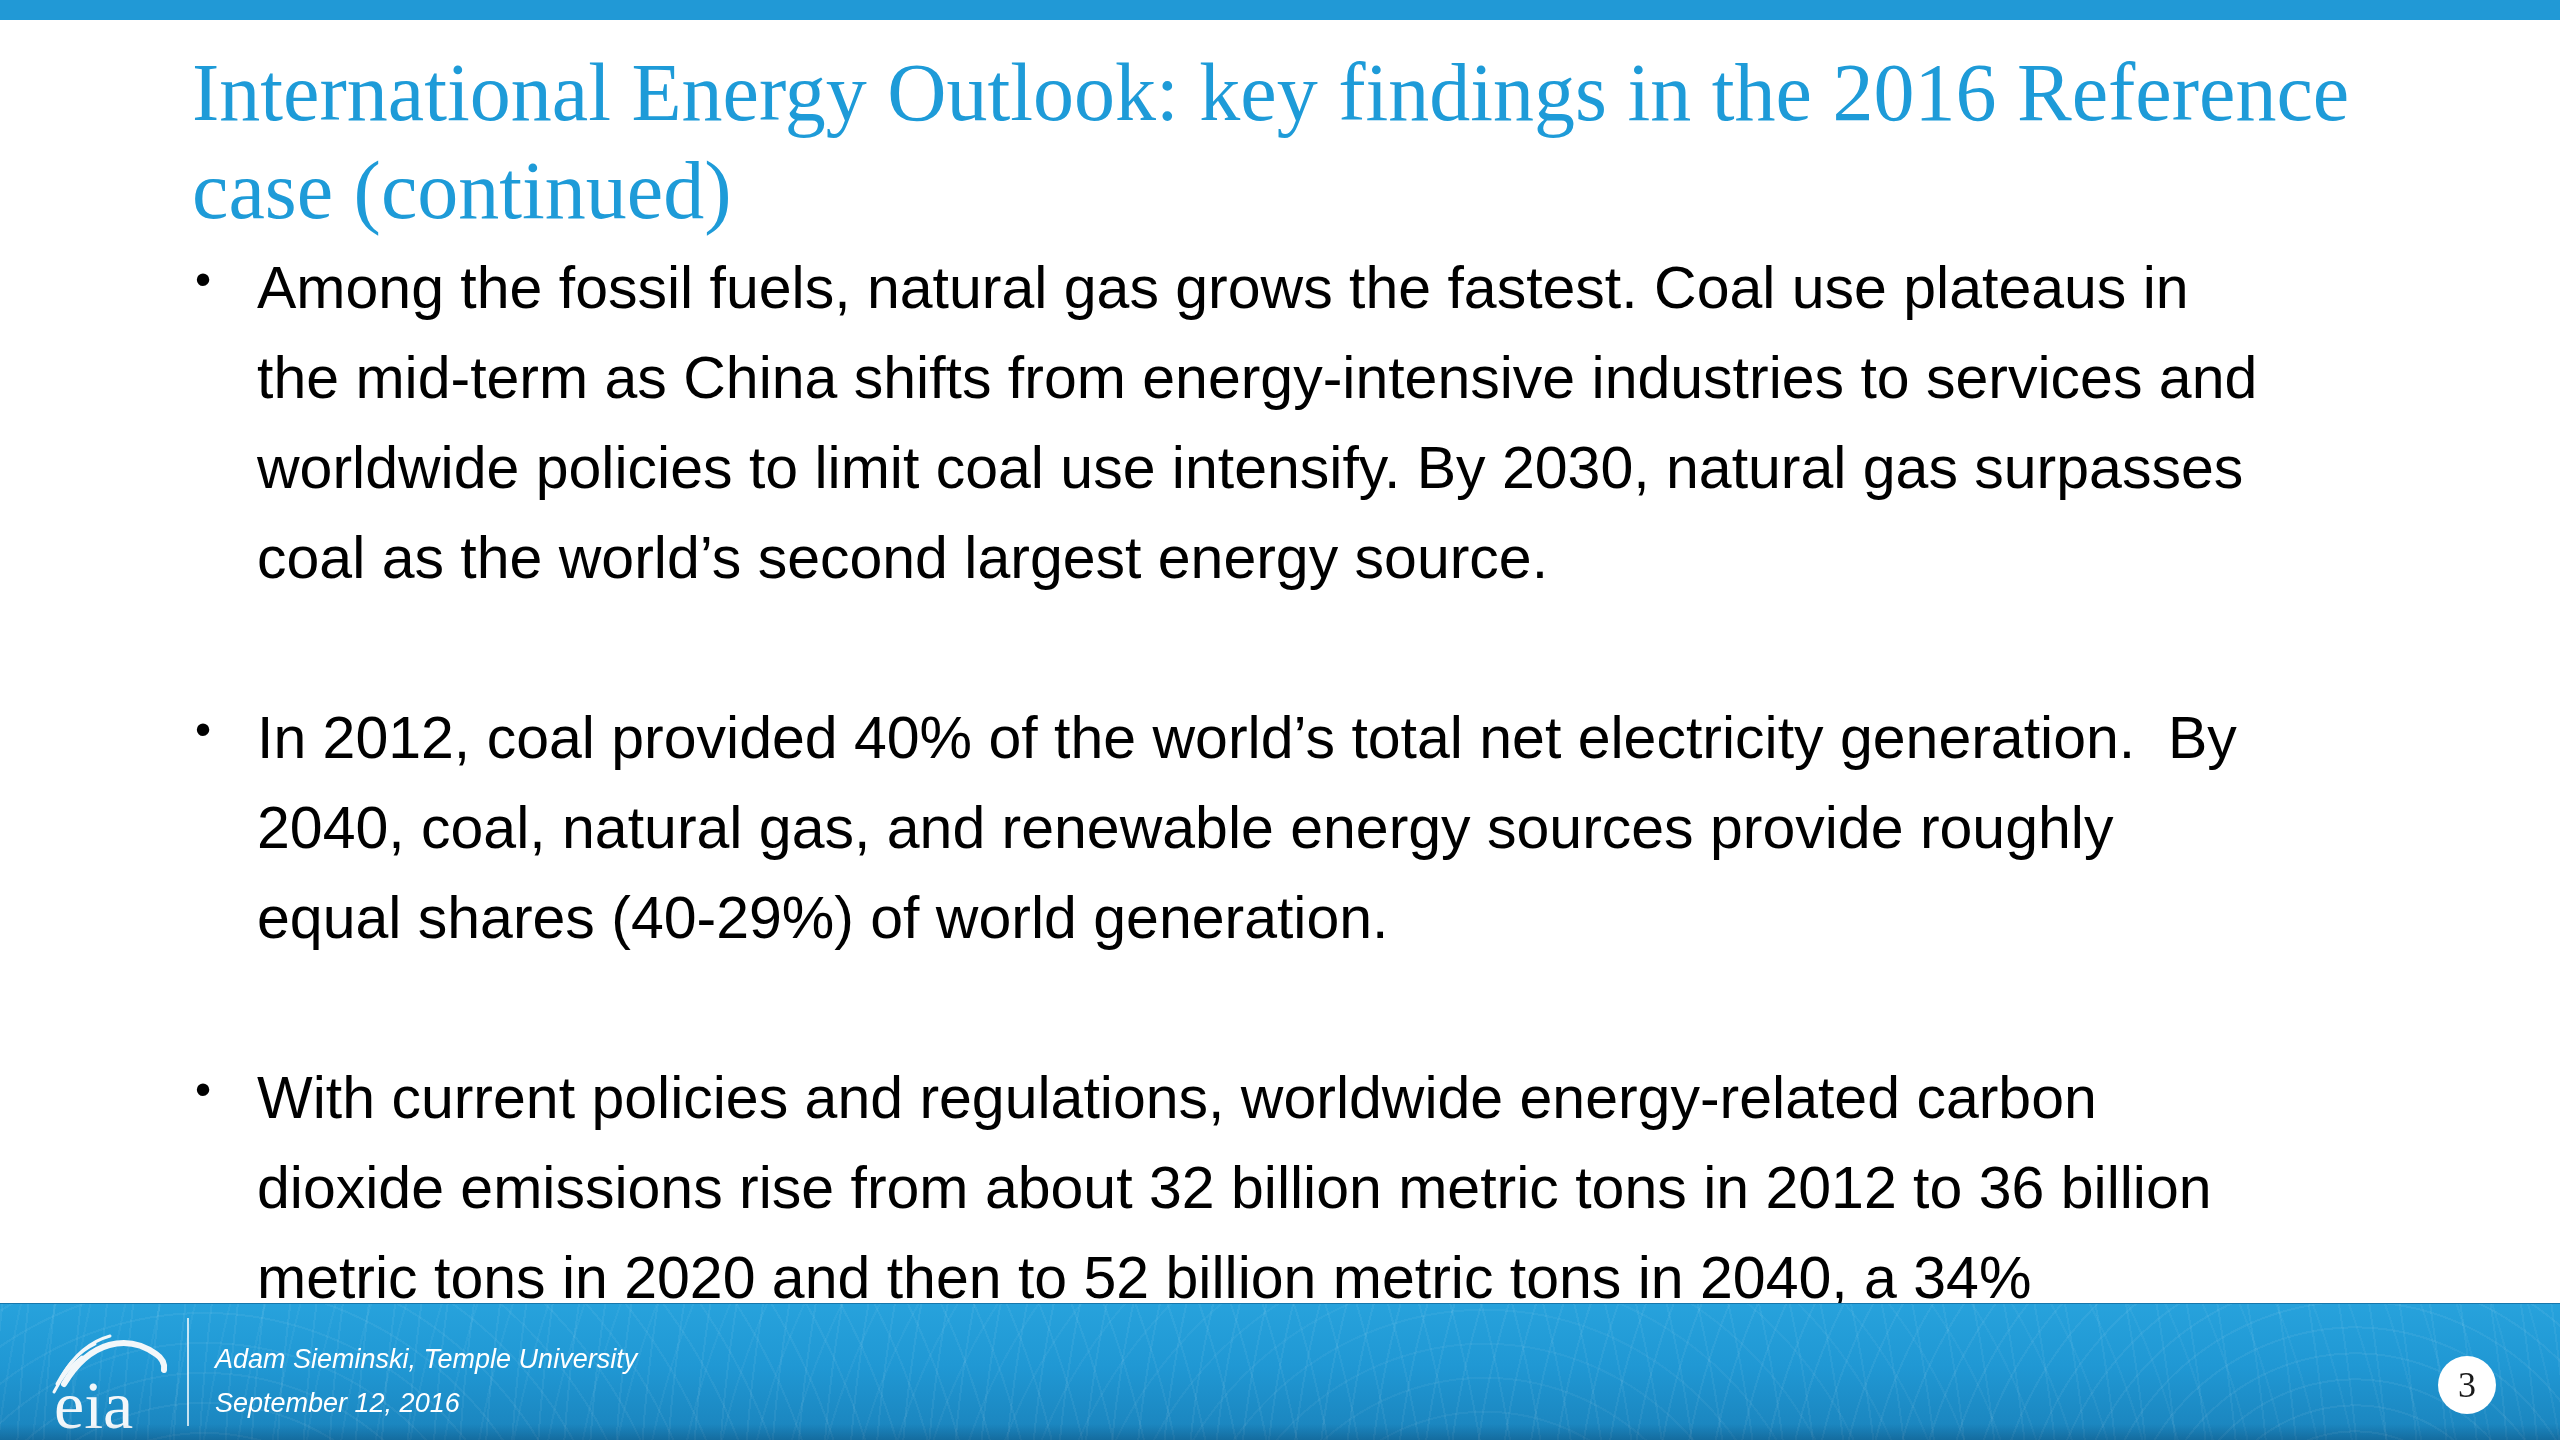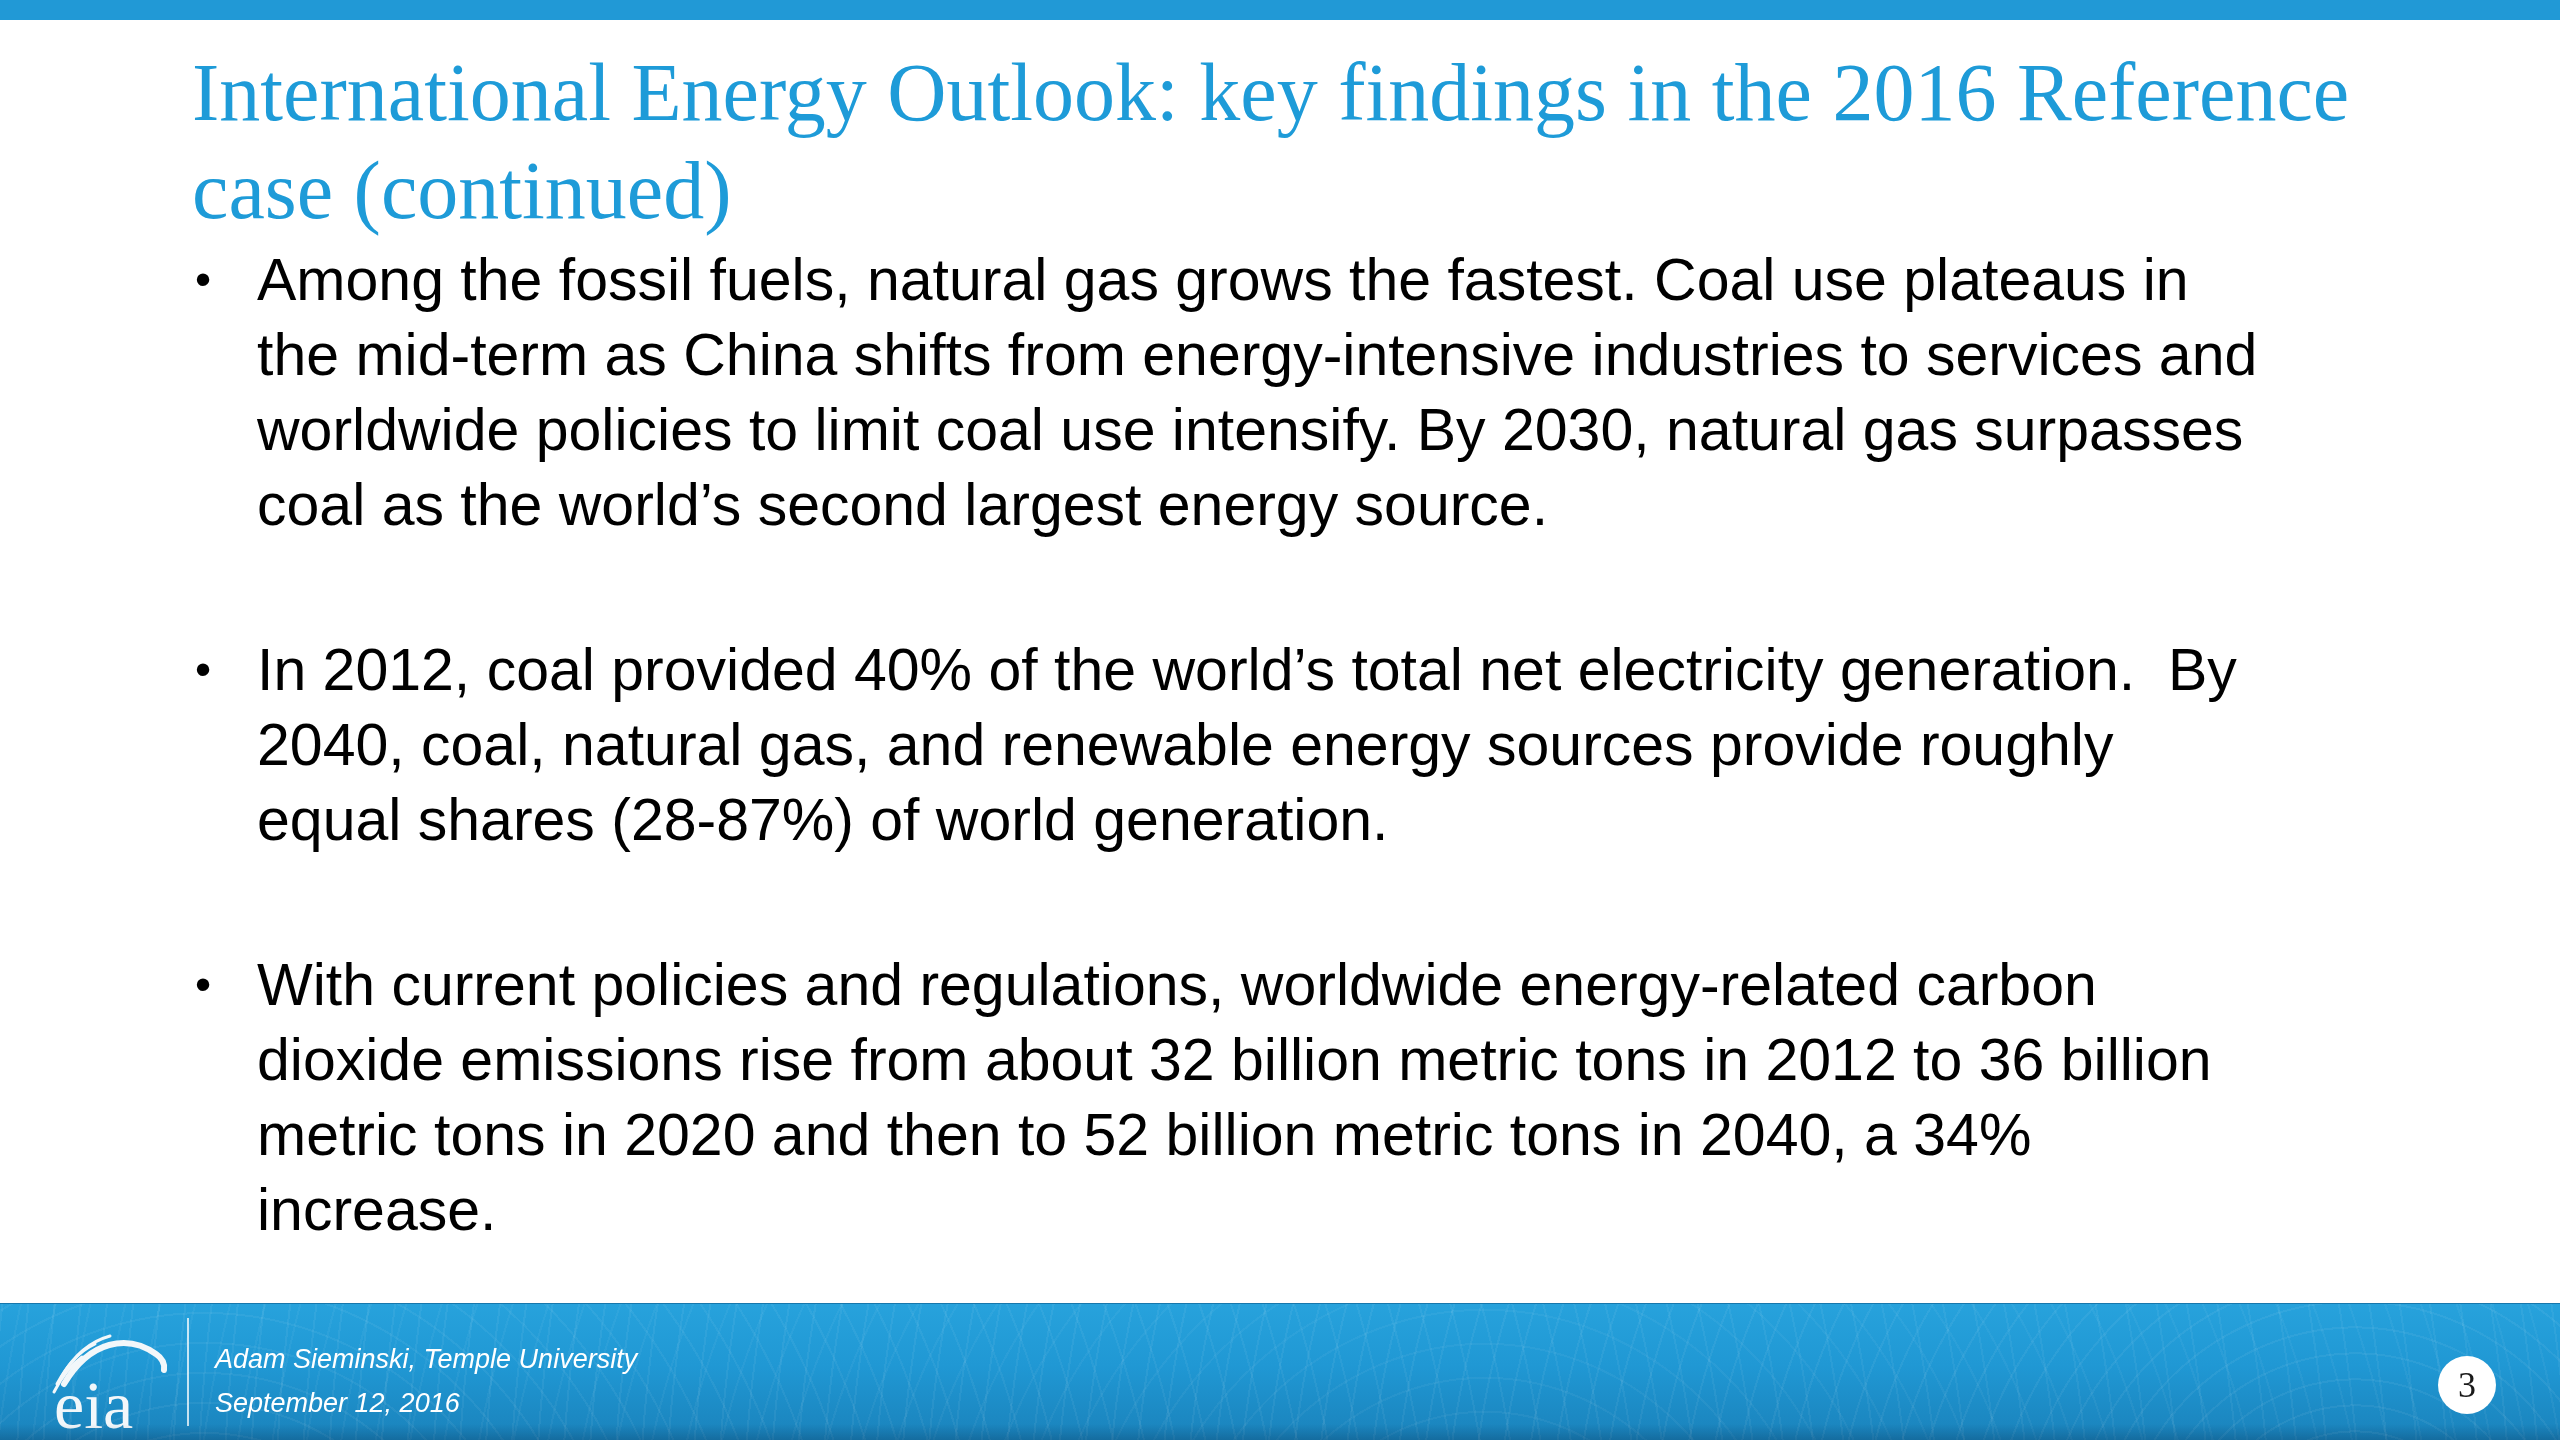--- a/index.html
+++ b/index.html
@@ -39,21 +39,21 @@
     margin-bottom:90px;
     color:var(--body-text);
   }
   .bullet-marker{
     position:absolute;left:2px;top:6px;
     font-size:46px;line-height:60px;
     color:var(--body-text);
   }
   .bullet-text{
     display:block;
-    font-size:59px;line-height:75px;
+    font-size:59px;line-height:90px;
     color:var(--body-text);
     white-space:pre-wrap;
   }
 
   .footer{
     position:absolute;left:0;bottom:0;width:2560px;height:137px;
     background:linear-gradient(180deg,#27a2dc 0%,var(--footer-blue) 45%,var(--footer-blue-dark) 100%);
     border-top:1px solid rgba(0,0,0,0.08);
   }
   .footer::before{
@@ -111,21 +111,21 @@
       <span class="bullet-marker">•</span>
       <span class="bullet-text">Among the fossil fuels, natural gas grows the fastest. Coal use plateaus in
 the mid-term as China shifts from energy-intensive industries to services and
 worldwide policies to limit coal use intensify. By 2030, natural gas surpasses
 coal as the world’s second largest energy source.</span>
     </li>
     <li class="bullet">
       <span class="bullet-marker">•</span>
       <span class="bullet-text">In 2012, coal provided 40% of the world’s total net electricity generation.  By
 2040, coal, natural gas, and renewable energy sources provide roughly
-equal shares (28-87%) of world generation.</span>
+equal shares (40-29%) of world generation.</span>
     </li>
     <li class="bullet">
       <span class="bullet-marker">•</span>
       <span class="bullet-text">With current policies and regulations, worldwide energy-related carbon
 dioxide emissions rise from about 32 billion metric tons in 2012 to 36 billion
 metric tons in 2020 and then to 52 billion metric tons in 2040, a 34%
 increase.</span>
     </li>
   </ul>
 

